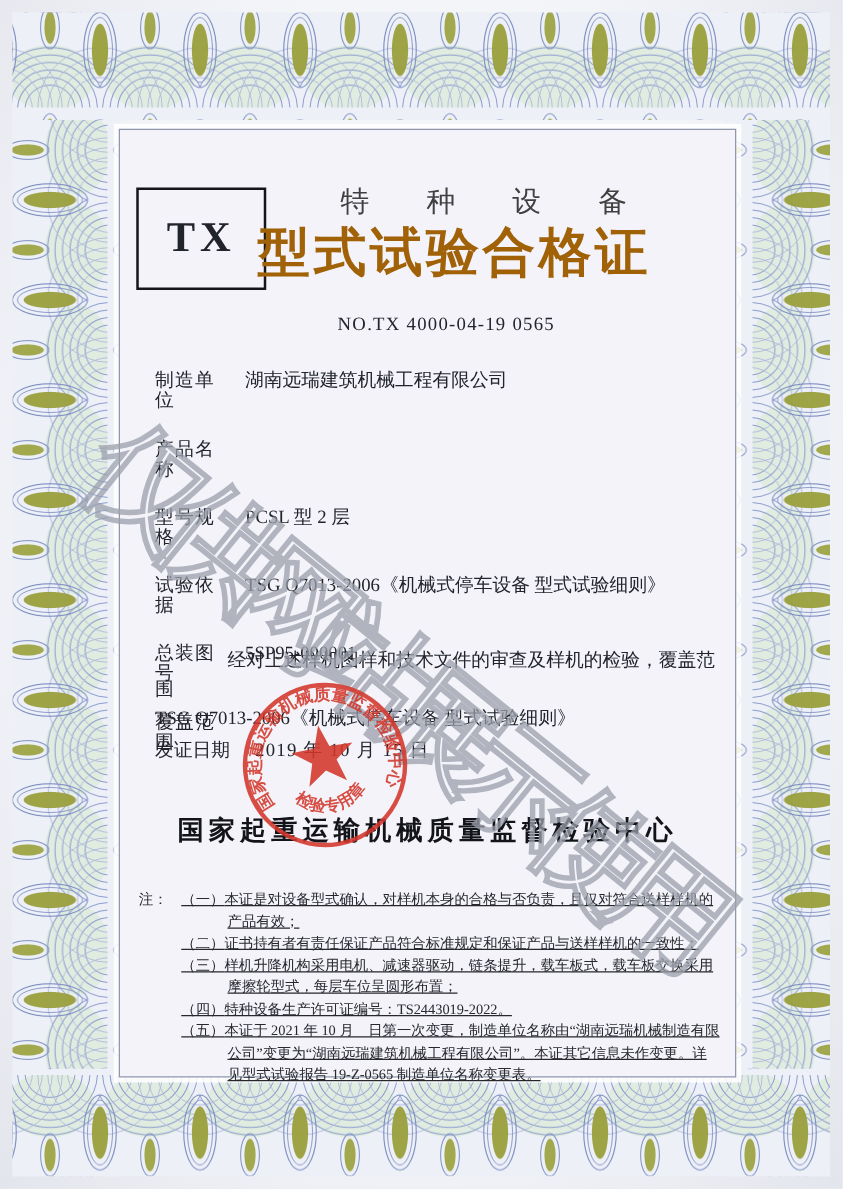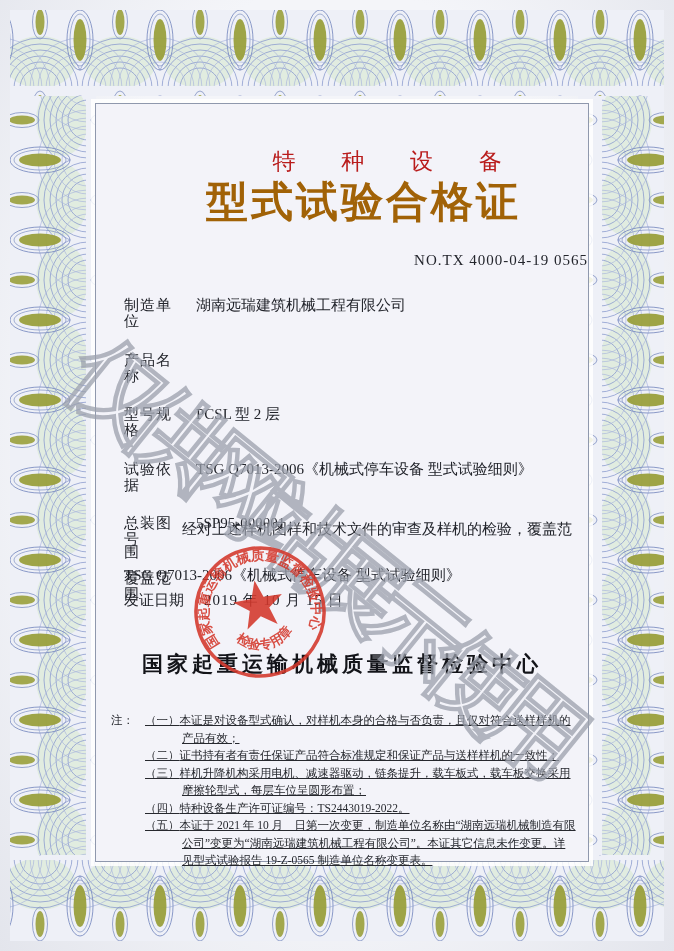--- a/index.html
+++ b/index.html
@@ -23,24 +23,24 @@
   }
   .abs{position:absolute;}
   
   .tx-box{
     left:13px;top:46px;width:100px;height:78px;
     border:2px solid #14151a;
     display:flex;align-items:center;justify-content:center;
     font-size:34px;font-weight:bold;letter-spacing:4px;
   }
   .hdr1{left:110px;right:20px;top:42px;text-align:center;
-    font-size:23px;letter-spacing:20px;text-indent:20px;color:#b91c1c;}
+    font-size:23px;letter-spacing:20px;text-indent:20px;color:#404040;}
   .hdr2{left:110px;right:20px;top:70px;text-align:left;
     font-size:42px;font-weight:bold;letter-spacing:3px;color:#a16207;}
-  .cert-no{left:30px;right:0;top:148px;text-align:right;
+  .cert-no{left:30px;right:0;top:148px;text-align:center;
     font-size:15px;letter-spacing:1px;color:#23252c;}
   
   .fields{left:28px;top:193px;right:18px;}
   .frow{display:flex;margin-bottom:22.5px;font-size:15px;line-height:16px;}
   .flabel{flex:0 0 60px;letter-spacing:1px;}
   .fvalue{margin-left:12px;white-space:nowrap;}
   
   .conclusion{left:28px;right:16px;top:414px;font-size:15px;line-height:23px;}
   .conclusion .l1{text-indent:58px;}
   
@@ -111,20 +111,23 @@
         </pattern>
     </defs>
     <rect x="10" y="10" width="86" height="931" fill="url(#gpL)"></rect>
     <rect x="578" y="10" width="86" height="931" fill="url(#gpR)"></rect>
     <rect x="10" y="10" width="654" height="86" fill="url(#gpT)"></rect>
     <rect x="10" y="855" width="654" height="86" fill="url(#gpB)"></rect>
   </svg>
 
   <div id="panel">
 
+    <div class="abs tx-box">
+      <span>TX</span>
+    </div>
 
     <div class="abs hdr1">特 种 设 备</div>
     <div class="abs hdr2">型式试验合格证</div>
     <div class="abs cert-no">NO.TX 4000-04-19 0565</div>
 
     <div class="abs fields">
       <div class="frow">
         <span class="flabel">制造单位</span>
         <span class="fvalue">湖南远瑞建筑机械工程有限公司</span>
       </div>

